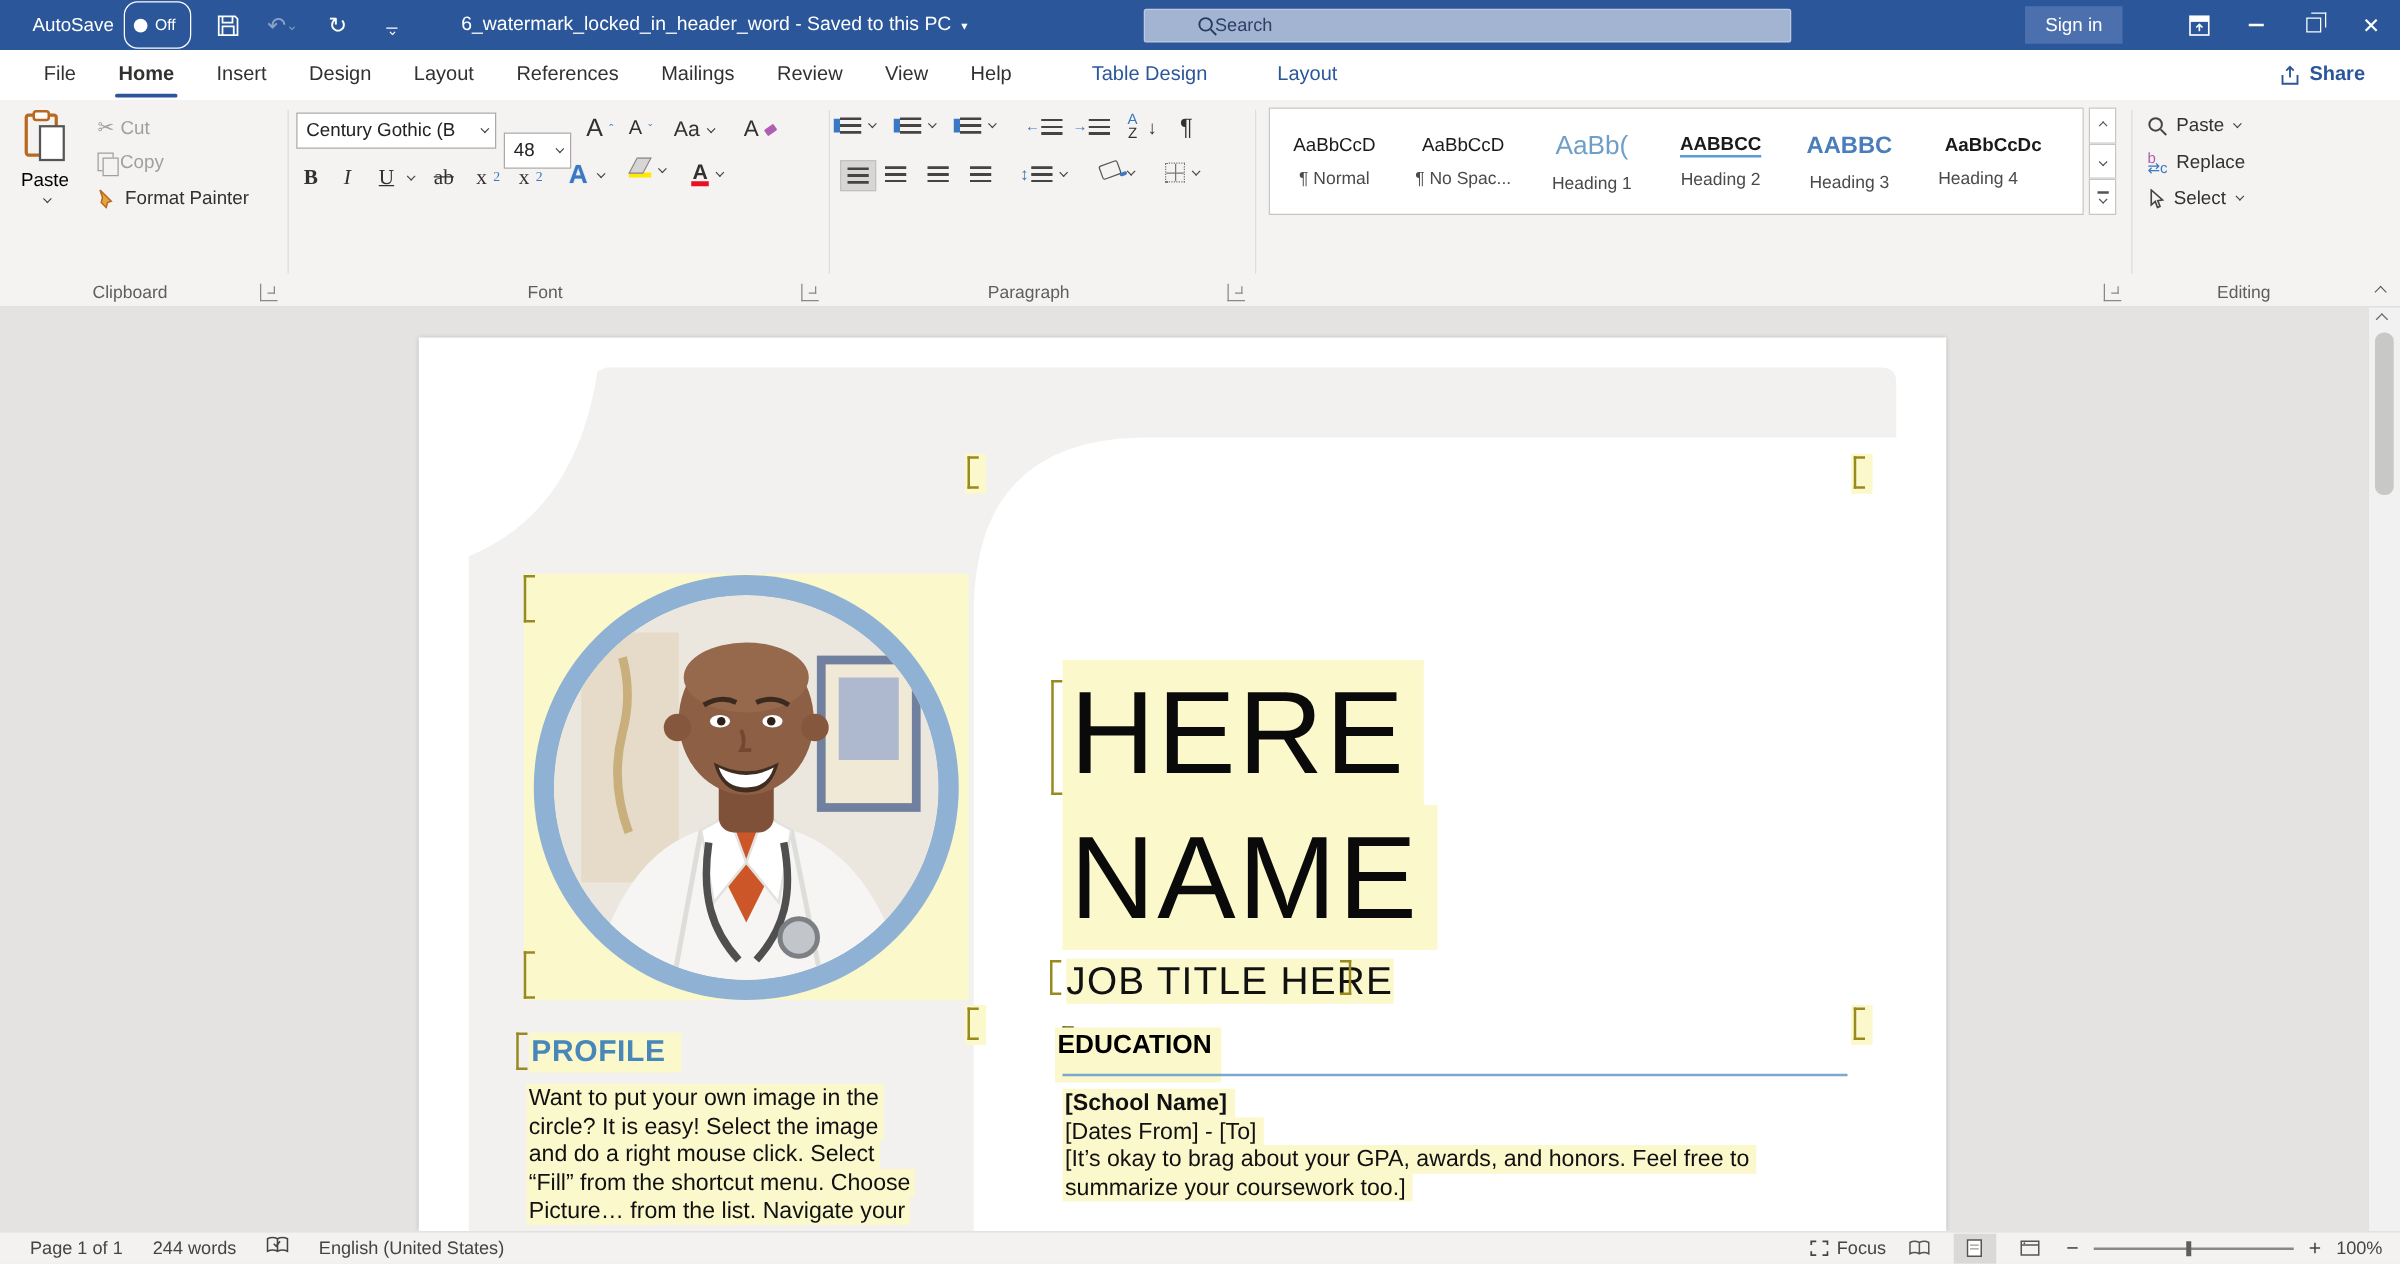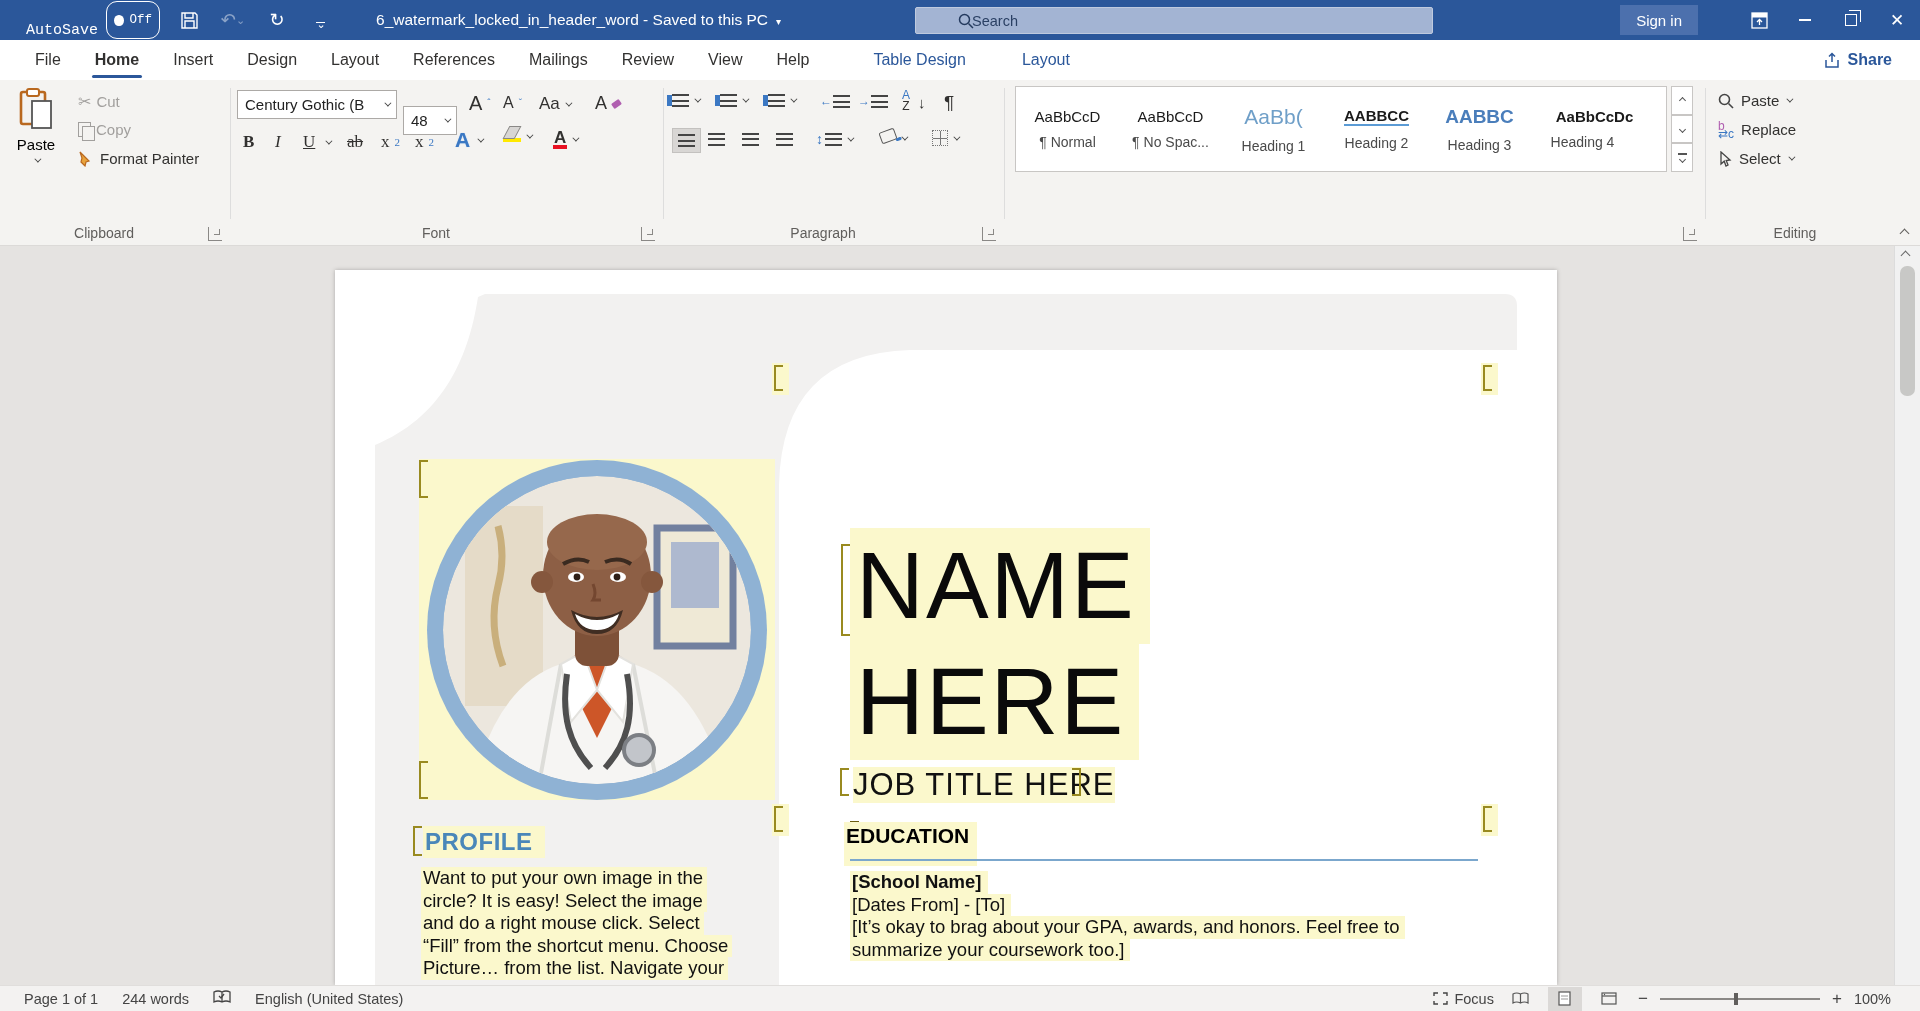--- a/index.html
+++ b/index.html
@@ -2,21 +2,21 @@
 <html><head>
 <meta charset="utf-8">
 <style>
   * { margin:0; padding:0; box-sizing:border-box; }
   html,body { width:1920px; height:1011px; overflow:hidden; font-family:"Liberation Sans", sans-serif; }
   .app { width:1920px; height:1011px; display:flex; flex-direction:column; background:#e5e3e1; }
 
   
   .titlebar { height:40px; background:#2b579a; color:#fff; display:flex; align-items:center; position:relative; flex:0 0 auto; font-size:15px; }
   .tb-left { display:flex; align-items:center; gap:14px; padding-left:26px; }
-  .autosave { display:flex; align-items:flex-end; gap:8px;font-family:Liberation Mono, monospace; }
+  .autosave { display:flex; align-items:center; gap:8px; }
   .as-toggle { width:54px; height:38px; border:1px solid #fff; border-radius:11px; display:flex; align-items:center; gap:6px; padding:0 7px; font-size:12.5px; }
   .as-dot { width:11px; height:11px; border-radius:50%; background:#fff; }
   .tb-icon { width:30px; height:30px; display:flex; align-items:center; justify-content:center; font-size:18px; color:#fff; }
   .tb-icon.dim { opacity:.45; }
   .tb-chev { font-size:11px; opacity:.9; }
   .tb-title { margin-left:40px; font-size:15.5px; color:#fff; white-space:nowrap; }
   .tb-title .dd { font-size:10px; margin-left:8px; }
   .tb-search { position:absolute; left:915px; top:7px; width:518px; height:27px; background:#a3b4d3; border:1px solid #bfcade; border-radius:2px; display:flex; align-items:center; padding-left:32px; }
   .tb-search svg { position:absolute; left:42px; top:5px; }
   .tb-search input { background:transparent; border:none; outline:none; font-size:14.5px; color:#1d3257; width:380px; font-family:"Liberation Sans",sans-serif; }
@@ -487,22 +487,22 @@
             <path d="M128 134 q26 14 52 0 q-6 24 -26 24 q-20 0 -26 -24" fill="#402d22"></path>
             <path d="M132 138 q22 12 44 0 q-5 16 -22 16 q-17 0 -22 -16" fill="#fff"></path>
             <path d="M124 198 C118 240 126 268 148 292 M184 198 C192 240 184 268 162 292" stroke="#4f4f4f" stroke-width="6" fill="none"></path>
             <circle cx="196" cy="274" r="15" fill="#c2c5ca" stroke="#7c7f84" stroke-width="4"></circle>
           </g>
         </svg>
       </div>
 
       <span class="cbrak" style="left:506px;top:274px;height:92px"></span>
       <div class="name-block">
+        <span class="pale">HERE</span>
         <span class="pale">NAME</span>
-        <span class="pale">HERE</span>
       </div>
 
       <span class="cbrak" style="left:505px;top:498px;height:28px"></span>
       <div class="jobtitle pale">JOB TITLE HERE</div>
       <span class="cbrak r" style="left:737px;top:498px;height:28px"></span>
 
       <span class="cbrak" style="left:515px;top:551px;height:28px;border-color:#6b5d10"></span>
       <div class="edu-head pale">EDUCATION</div>
       <div class="edu-line"></div>
       <div class="school-block">
@@ -564,17 +564,17 @@
             <rect x="1" y="1" width="14" height="11" fill="none" stroke="#555" stroke-width="1.2"></rect>
             <line x1="1" y1="4" x2="15" y2="4" stroke="#555" stroke-width="1.2"></line>
             <circle cx="3.5" cy="2.5" r=".7" fill="#555"></circle>
           </svg>
       </span>
       <span class="zoom-sign">−</span>
       <span class="zoom-track">
           <span class="zoom-handle"></span>
         </span>
       <span class="zoom-sign">+</span>
-      <span style="margin-right:21px">100%</span>
+      <span style="margin-right:6px">100%</span>
     </div>
   </div>
 
 </div>
 
 </body></html>

